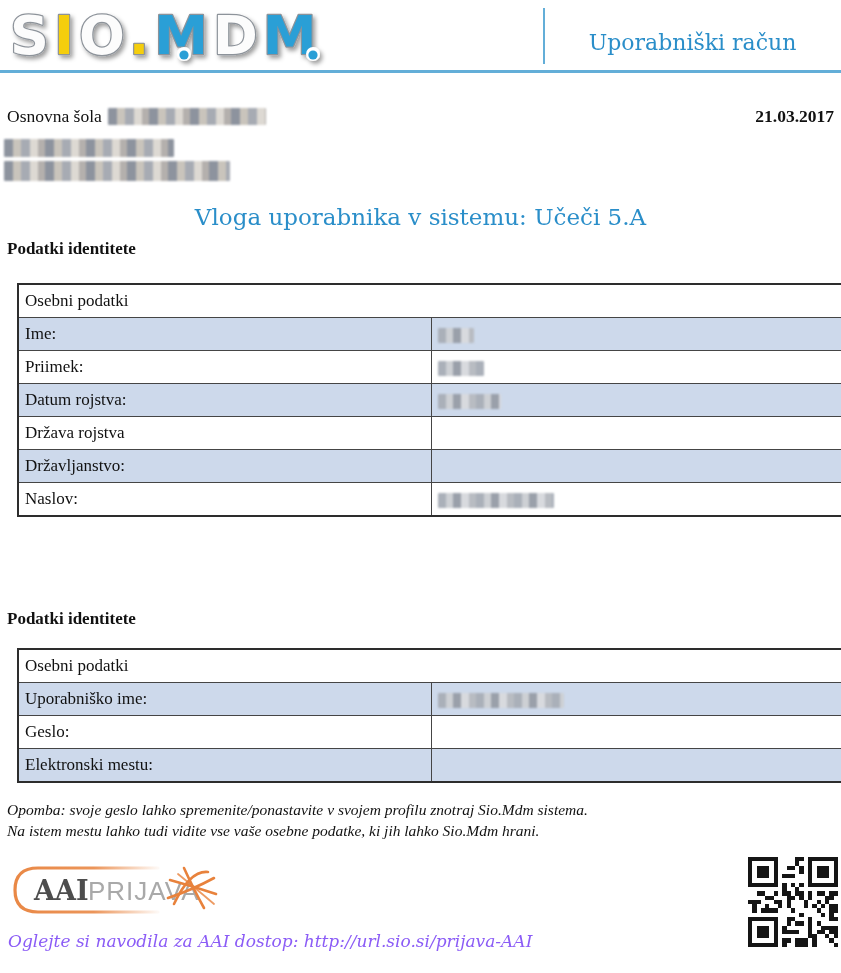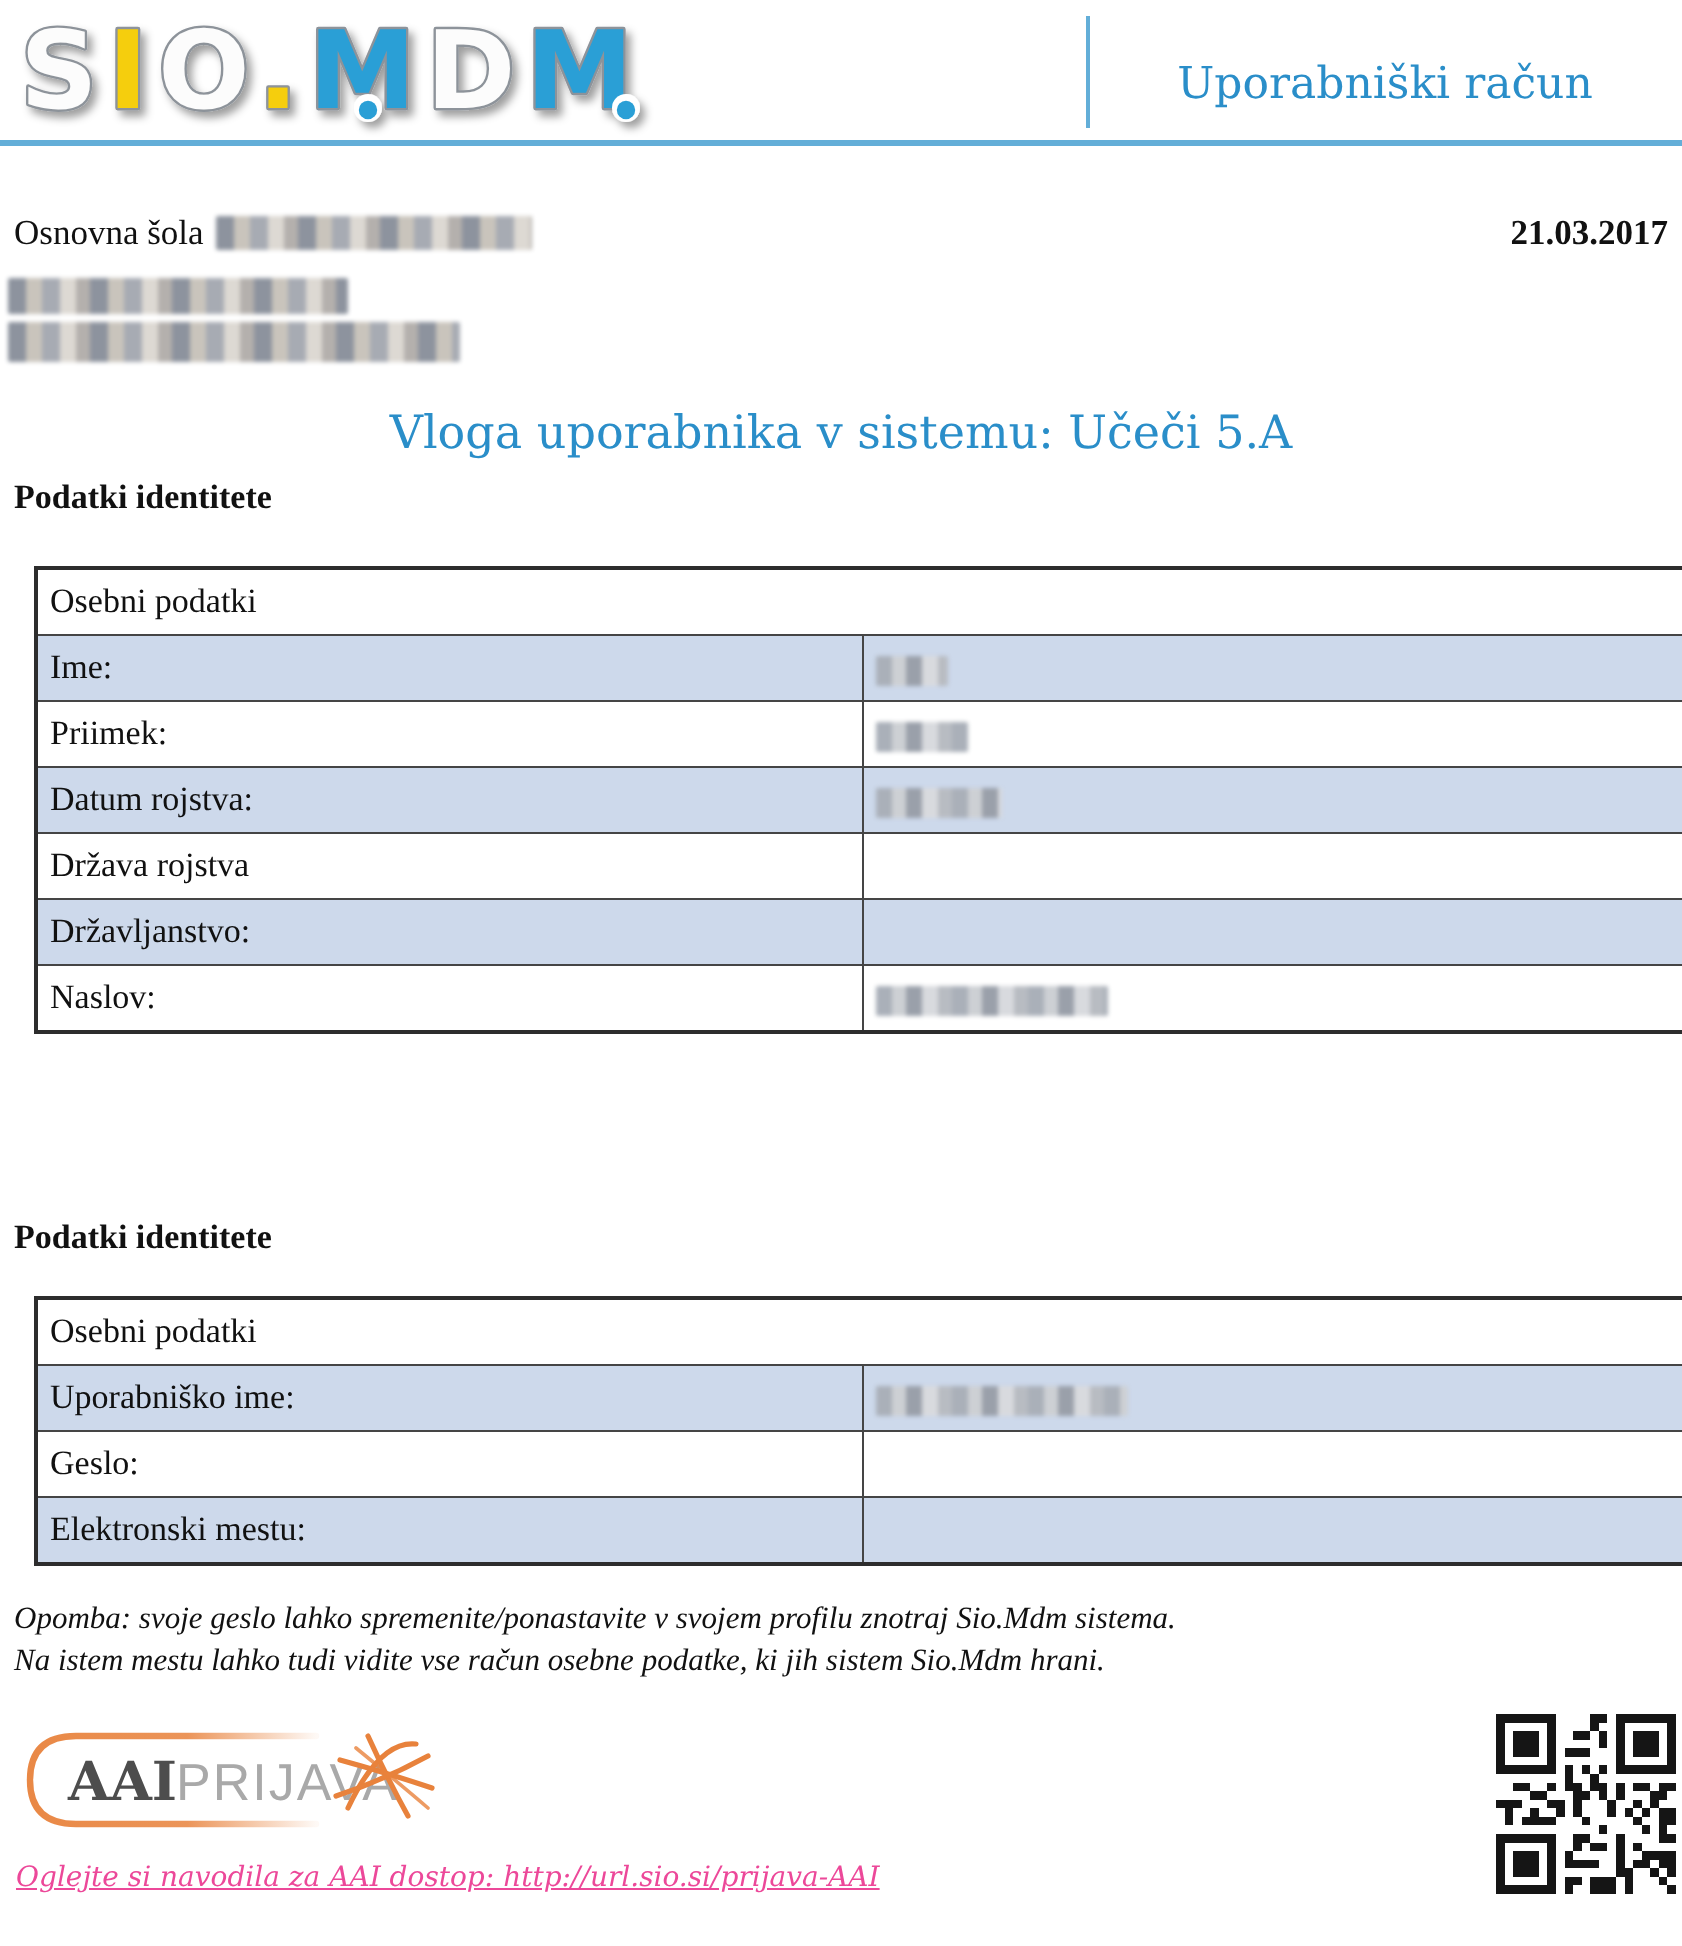--- a/index.html
+++ b/index.html
@@ -47,21 +47,21 @@
     border:2px solid #2d2d2d;font-size:17px;table-layout:fixed;
   }
   .t1{top:283px;} .t2{top:648px;}
   table.id-table td{border:1px solid #454545;padding:3px 6px;height:26px;vertical-align:middle;}
   table.id-table td.hd{background:#fff;}
   table.id-table td.lab{width:172px;}
   table.id-table tr.b td{background:var(--rowblue,#cdd9eb);}
   
   .note{position:absolute;left:7px;top:799px;font-style:italic;font-size:15.5px;line-height:21px;}
   .aai-wrap{position:absolute;left:8px;top:858px;width:230px;height:66px;text-align:center;}
-  .footer-link{position:absolute;left:8px;top:931px;font-family:"DejaVu Serif",serif;font-style:italic;font-size:14px;color:#ec4899;text-decoration:underline;}
+  .footer-link{position:absolute;left:8px;top:931px;font-family:"DejaVu Serif",serif;font-style:italic;font-size:17px;color:#8b5cf6;}
   .qr-wrap{position:absolute;left:748px;top:857px;width:90px;height:90px;}
 </style>
 </head>
 <body>
 
 <div class="page">
 
   <div class="logo-wrap">
     <svg width="340" height="66" viewBox="0 0 340 66">
       <defs>
@@ -143,21 +143,21 @@
     </tr>
     <tr class="b">
       <td class="lab">Elektronski mestu:</td>
       <td class="val"></td>
     </tr>
   </tbody>
     </table>
 
   <div class="note">
     <div>Opomba: svoje geslo lahko spremenite/ponastavite v svojem profilu znotraj Sio.Mdm sistema.</div>
-    <div>Na istem mestu lahko tudi vidite vse račun osebne podatke, ki jih sistem Sio.Mdm hrani.</div>
+    <div>Na istem mestu lahko tudi vidite vse vaše osebne podatke, ki jih lahko Sio.Mdm hrani.</div>
   </div>
 
   <div class="aai-wrap">
     <svg width="230" height="66" viewBox="0 0 230 66">
       <defs>
         <linearGradient id="afade" x1="0" y1="0" x2="1" y2="0">
           <stop offset="0" stop-color="#e8823c" stop-opacity="0.95"></stop>
           <stop offset="0.55" stop-color="#e8823c" stop-opacity="0.85"></stop>
           <stop offset="1" stop-color="#e8823c" stop-opacity="0.05"></stop>
         </linearGradient>

